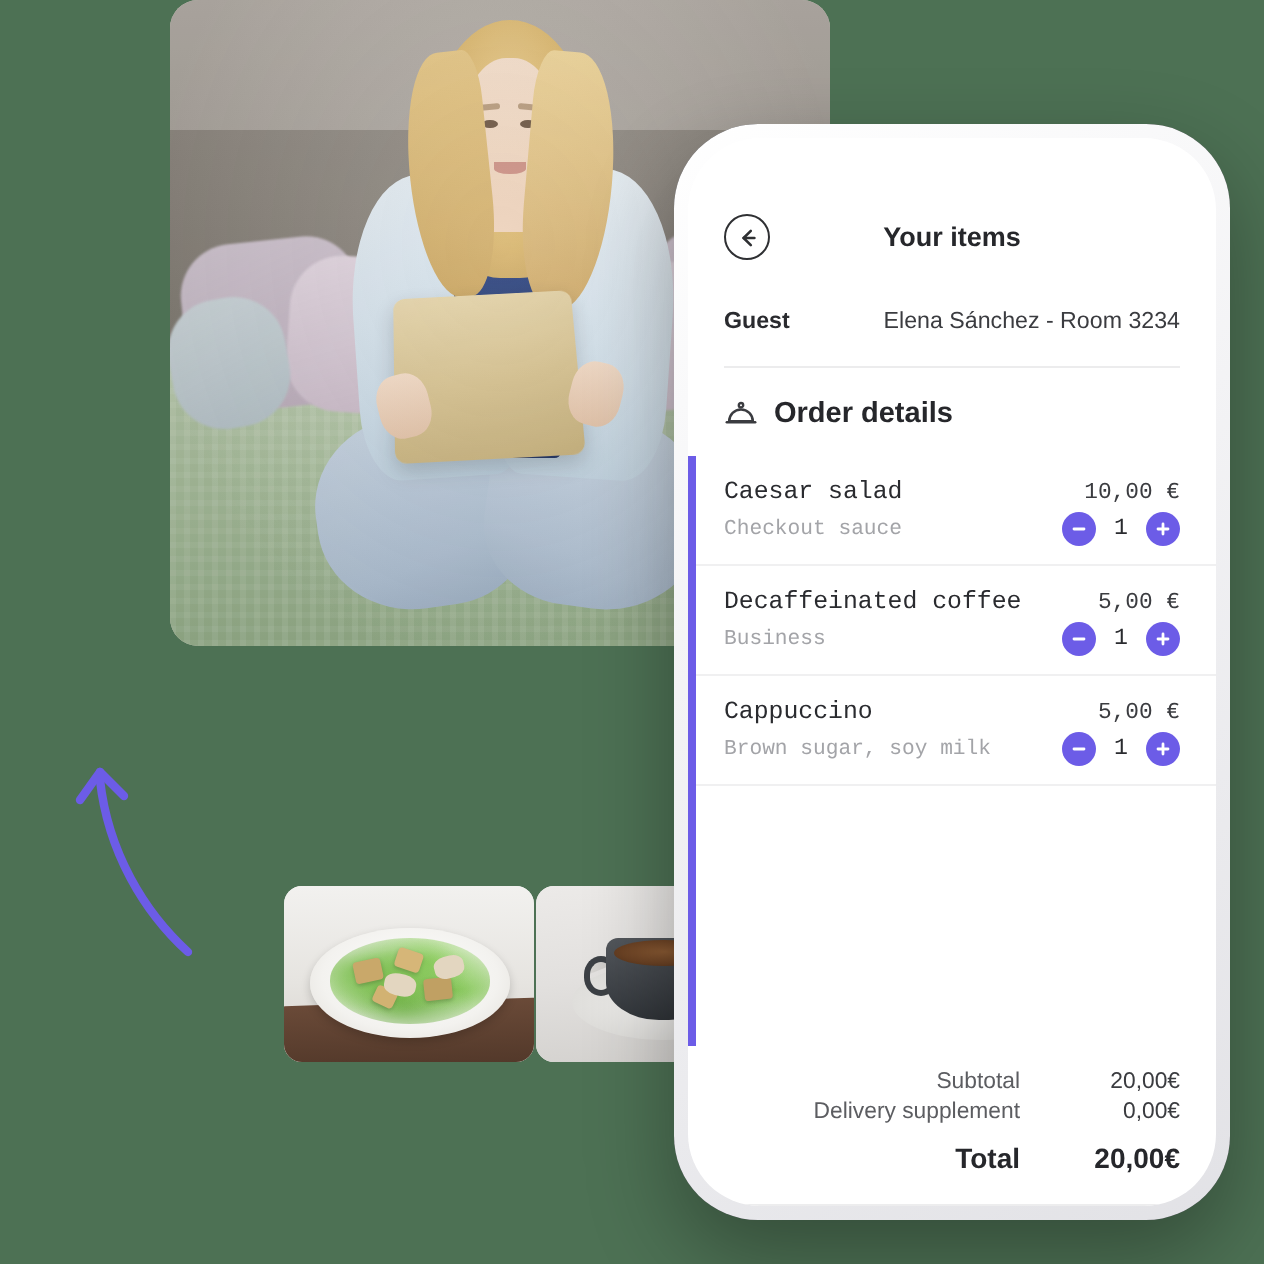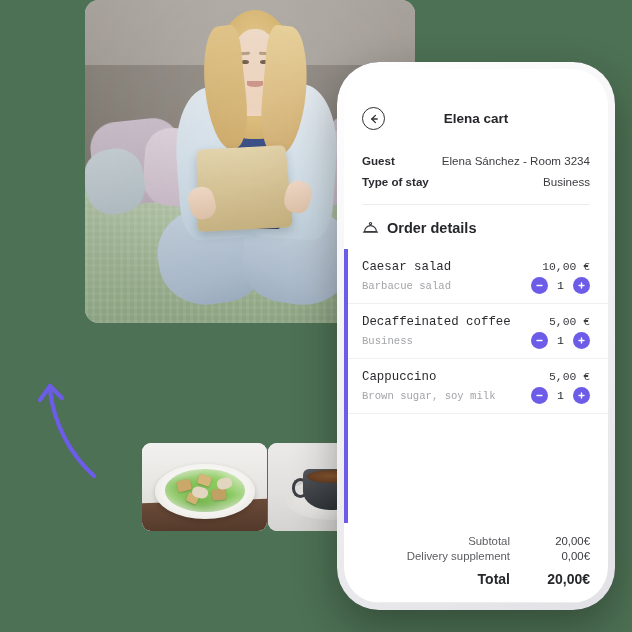--- a/index.html
+++ b/index.html
@@ -480,31 +480,27 @@
 
       <div class="screen-body">
 
         <div class="app-header">
           <div class="back-btn">
             <svg width="12" height="12" viewBox="0 0 12 12">
               <path d="M7.4 2.4 L3.8 6 L7.4 9.6" fill="none" stroke="#2f3033" stroke-width="1.3" stroke-linecap="round" stroke-linejoin="round"></path>
               <path d="M3.8 6 H9.2" fill="none" stroke="#2f3033" stroke-width="1.3" stroke-linecap="round"></path>
             </svg>
           </div>
-          <div class="app-title">Elena cart</div>
+          <div class="app-title">Your items</div>
         </div>
 
         <div class="guest-info">
           <div class="info-row">
             <span class="info-label">Guest</span>
             <span class="info-value">Elena Sánchez - Room 3234</span>
-          </div>
-          <div class="info-row">
-            <span class="info-label">Type of stay</span>
-            <span class="info-value">Business</span>
           </div>
         </div>
         <div class="divider"></div>
 
         <div class="order-head">
           <svg width="17" height="14" viewBox="0 0 17 14">
             <path d="M1.4 11.1 H15.6" stroke="#3b3c40" stroke-width="1.25" stroke-linecap="round" fill="none"></path>
             <path d="M2.6 10.6 A5.9 5.9 0 0 1 14.4 10.6 Z" fill="none" stroke="#3b3c40" stroke-width="1.25" stroke-linejoin="round"></path>
             <circle cx="8.5" cy="2.6" r="1.1" fill="none" stroke="#3b3c40" stroke-width="1.2"></circle>
           </svg>
@@ -514,21 +510,21 @@
         <div class="items-wrap">
           <div class="accent-bar"></div>
           <div class="items-list">
 
             <div class="item-row">
               <div class="item-top">
                 <span class="item-name">Caesar salad</span>
                 <span class="item-price">10,00 €</span>
               </div>
               <div class="item-bottom">
-                <span class="item-note">Barbacue salad</span>
+                <span class="item-note">Checkout sauce</span>
                 <span class="stepper">
                   <span class="step-btn">
                     <svg width="9" height="9" viewBox="0 0 9 9">
                       <path d="M2 4.5 H7" stroke="#fff" stroke-width="1.4" stroke-linecap="round"></path>
                     </svg>
                   </span>
                   <span class="qty">1</span>
                   <span class="step-btn">
                     <svg width="9" height="9" viewBox="0 0 9 9">
                       <path d="M2 4.5 H7 M4.5 2 V7" stroke="#fff" stroke-width="1.4" stroke-linecap="round"></path>

